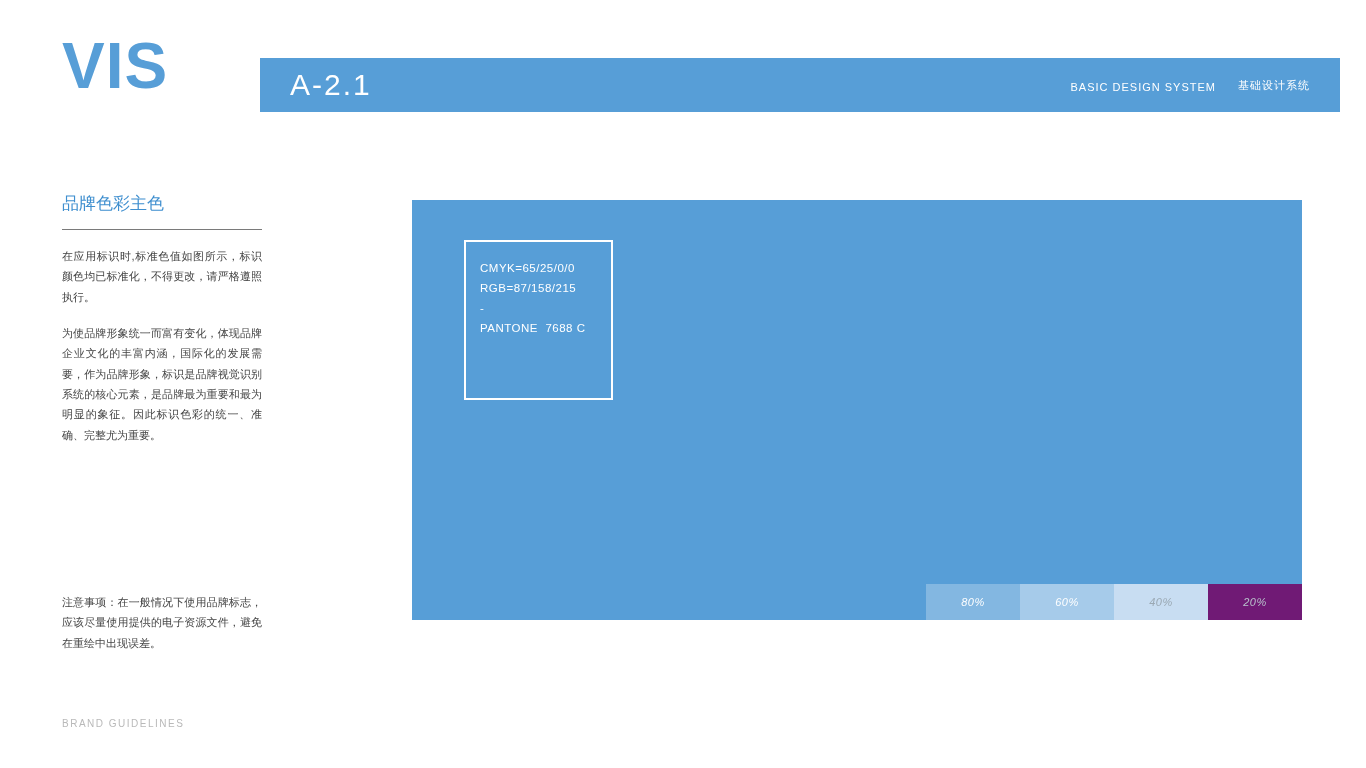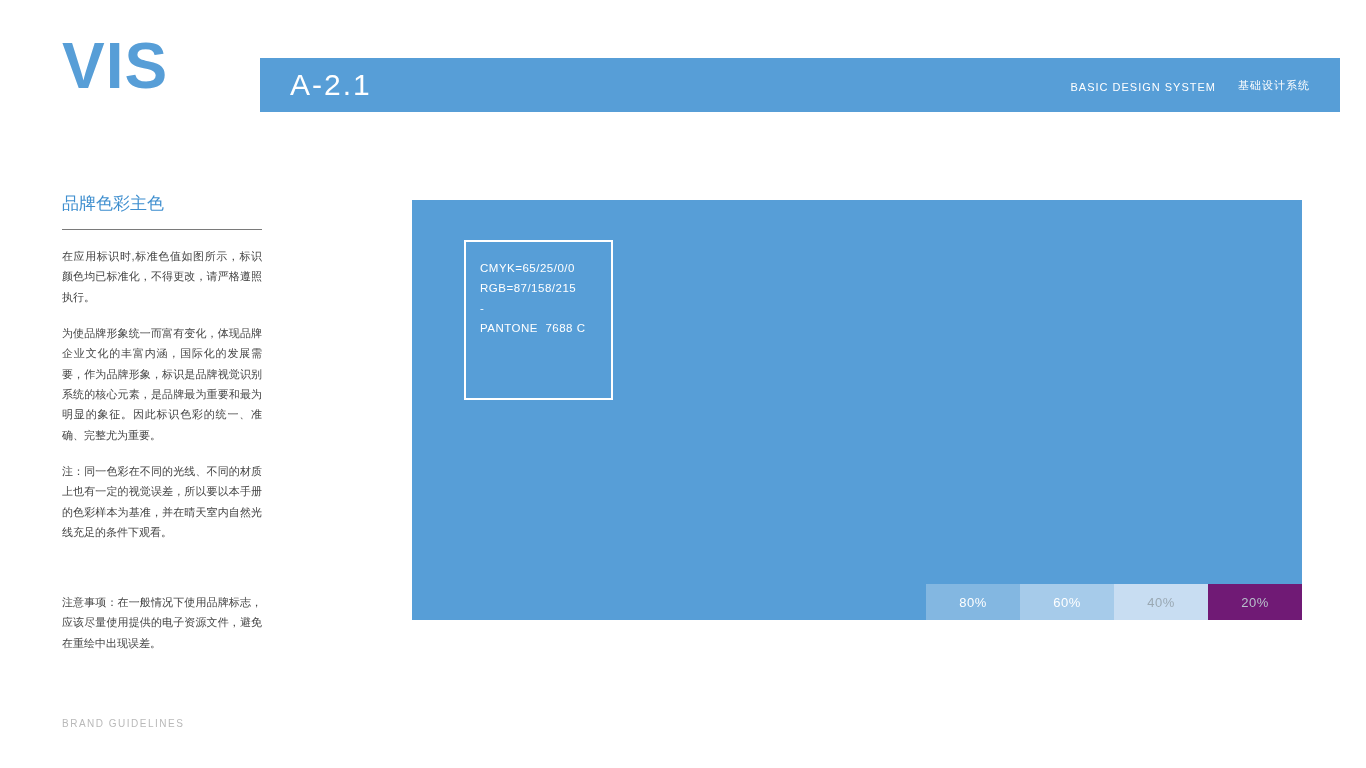--- a/index.html
+++ b/index.html
@@ -114,22 +114,23 @@
     right: 0;
     bottom: 0;
     display: flex;
   }
   .tint {
     width: 94px;
     height: 36px;
     display: flex;
     align-items: center;
     justify-content: center;
-    font-size: 13px;
+    font-size: 11px;
     letter-spacing: 0.5px;
+    font-style: italic;
   }
   .tint.t80 { background:#83b7e1; color:#ffffff; }
   .tint.t60 { background:#a6cbea; color:#ffffff; }
   .tint.t40 { background:#c8ddf2; color:#9aa8b3; }
   .tint.t20 { background:#701a75; color:#b8c2cc;text-align:right; }
 
   
   .brand-guidelines {
     position: absolute;
     left: 62px;
@@ -149,21 +150,20 @@
     <span class="hdr-en">BASIC DESIGN SYSTEM</span>
     <span class="hdr-cn">基础设计系统</span>
   </div>
 </div>
 
 <div class="left-col">
   <div class="section-title">品牌色彩主色</div>
   <div class="body-text">
     <p>在应用标识时,标准色值如图所示，标识颜色均已标准化，不得更改，请严格遵照执行。</p>
     <p>为使品牌形象统一而富有变化，体现品牌企业文化的丰富内涵，国际化的发展需要，作为品牌形象，标识是品牌视觉识别系统的核心元素，是品牌最为重要和最为明显的象征。因此标识色彩的统一、准确、完整尤为重要。</p>
-    <p>注：同一色彩在不同的光线、不同的材质上也有一定的视觉误差，所以要以本手册的色彩样本为基准，并在晴天室内自然光线充足的条件下观看。</p>
   </div>
 </div>
 <div class="note-text">注意事项：在一般情况下使用品牌标志，应该尽量使用提供的电子资源文件，避免在重绘中出现误差。</div>
 
 <div class="swatch-area">
   <div class="swatch-box">
     <div>CMYK=65/25/0/0</div>
     <div>RGB=87/158/215</div>
     <div>-</div>
     <div>PANTONE&nbsp;&nbsp;7688 C</div>

